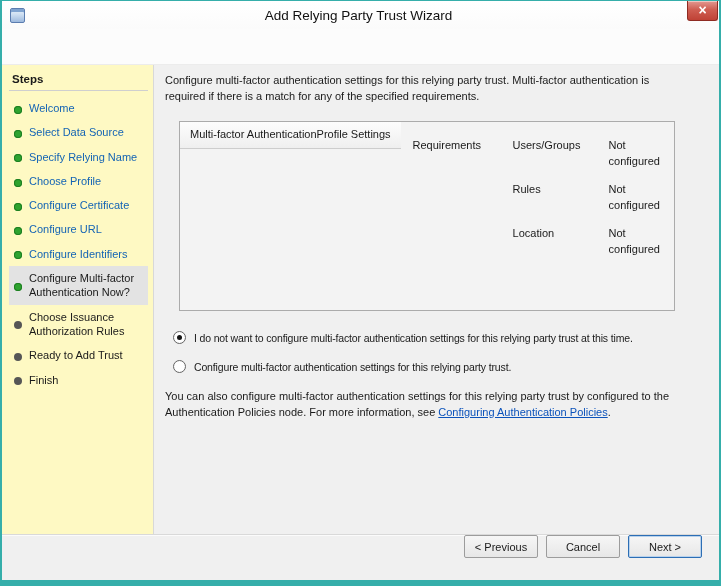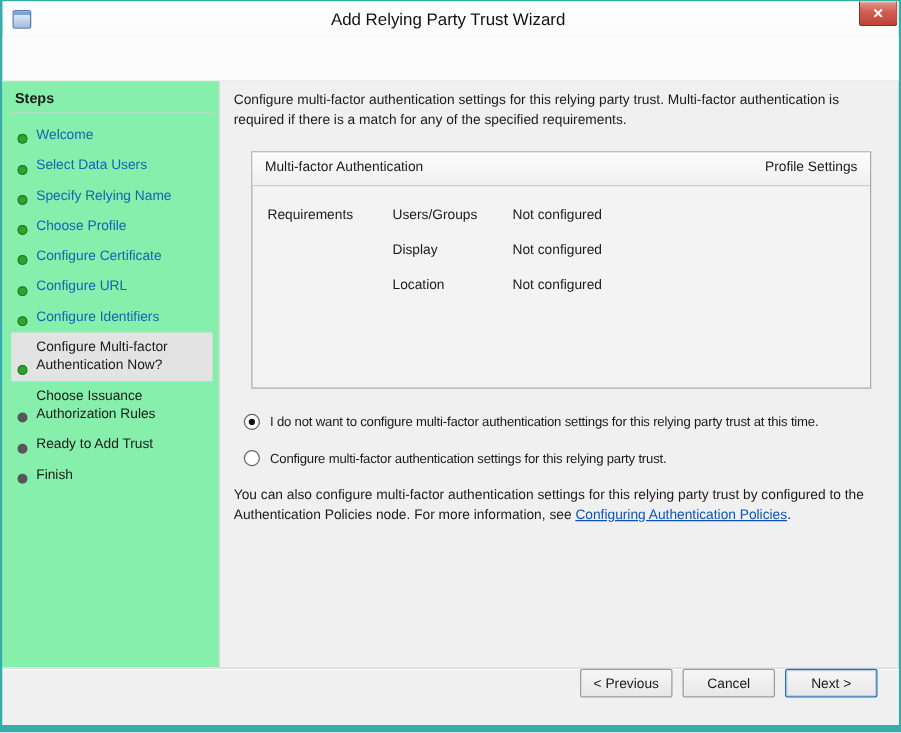--- a/index.html
+++ b/index.html
@@ -58,35 +58,35 @@
   .top-band {
     height:36px;
     background:#fcfcfc;
     border-bottom:1px solid #ececec;
     flex:none;
   }
   .middle { flex:1; display:flex; min-height:0; }
 
   
   .sidebar {
-    width:174px; flex:none;
-    background:#86efac;
+    width:152px; flex:none;
+    background:#fef9c3;
     border-right:1px solid #d8d8d8;
     padding:6px 5px 0 7px;
     font-size:11px;
   }
   .steps-header {
     font-weight:bold;
     font-size:11.5px;
     padding:2px 0 5px 3px;
   }
   .steps-divider { border-bottom:1px solid #cfcfcf; margin-bottom:5px; }
   .steps { list-style:none; }
   .step {
-    display:flex; align-items:flex-end; gap:7px;
+    display:flex; align-items:center; gap:7px;
     padding:5px 3px 5px 5px;
     line-height:1.3;
     cursor:default;
   }
   .bullet {
     width:8px; height:8px; border-radius:50%;
     margin-top:3px; flex:none;
   }
   .step.done  .bullet   { background:#2fa32f; box-shadow: inset 0 0 0 1px #1d7d22; }
   .step.current .bullet { background:#2fa32f; box-shadow: inset 0 0 0 1px #1d7d22; }
@@ -103,21 +103,21 @@
     font-size:11px;
     line-height:1.45;
   }
   .intro { max-width:527px; margin-bottom:16px; }
 
   .mfa-panel {
     margin-left:14px;
     width:496px; height:190px;
     border:1px solid #ababab;
     background:#f3f3f3;
-    display:flex; flex-direction:column;
+    display:flex; flex-direction:row;
   }
   .mfa-header {
     height:27px; flex:none;
     background:linear-gradient(#fdfdfd,#efefef);
     border-bottom:1px solid #cdcdcd;
     display:flex; align-items:center; justify-content:space-between;
     padding:0 10px;
   }
   .mfa-body { padding-top:10px; }
   .mfa-row {
@@ -202,21 +202,21 @@
       <div class="sidebar">
         <div class="steps-header">Steps</div>
         <div class="steps-divider"></div>
         <ul class="steps">
           <li class="step done">
             <span class="bullet"></span>
             <span class="step-label">Welcome</span>
           </li>
           <li class="step done">
             <span class="bullet"></span>
-            <span class="step-label">Select Data Users</span>
+            <span class="step-label">Select Data Source</span>
           </li>
           <li class="step done">
             <span class="bullet"></span>
             <span class="step-label">Specify Relying Name</span>
           </li>
           <li class="step done">
             <span class="bullet"></span>
             <span class="step-label">Choose Profile</span>
           </li>
           <li class="step done">
@@ -260,21 +260,21 @@
             <span>Profile Settings</span>
           </div>
           <div class="mfa-body">
             <div class="mfa-row">
               <span>Requirements</span>
               <span>Users/Groups</span>
               <span>Not configured</span>
             </div>
             <div class="mfa-row">
               <span></span>
-              <span>Display</span>
+              <span>Rules</span>
               <span>Not configured</span>
             </div>
             <div class="mfa-row">
               <span></span>
               <span>Location</span>
               <span>Not configured</span>
             </div>
           </div>
         </div>
 

